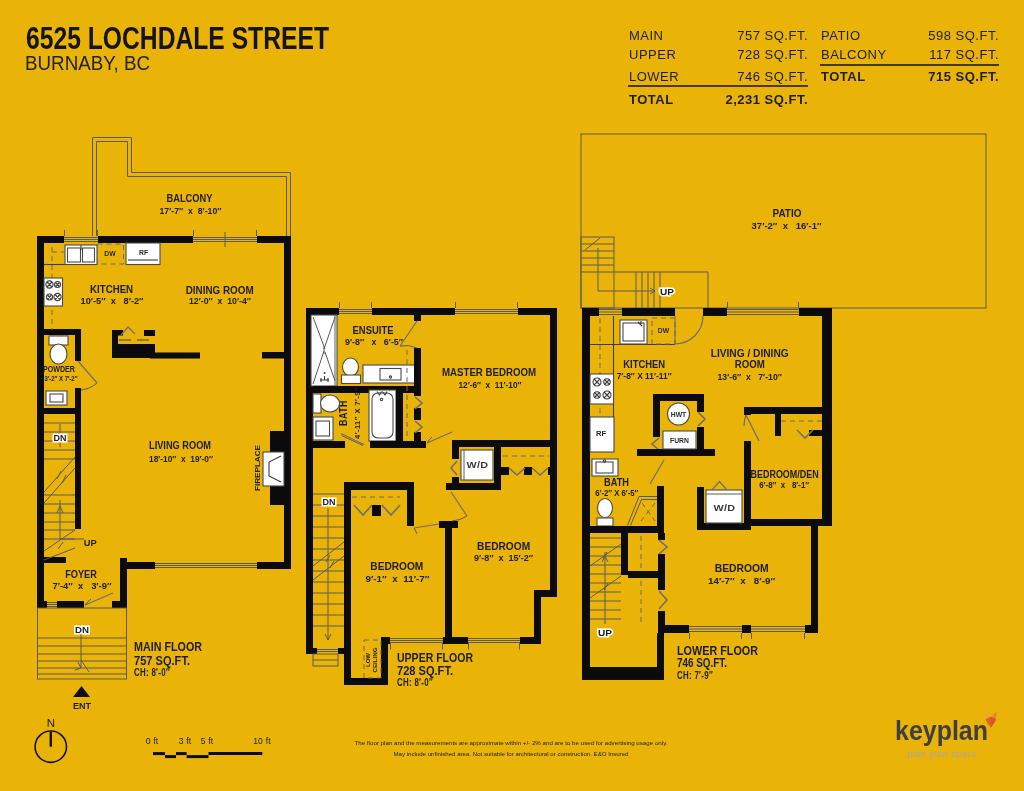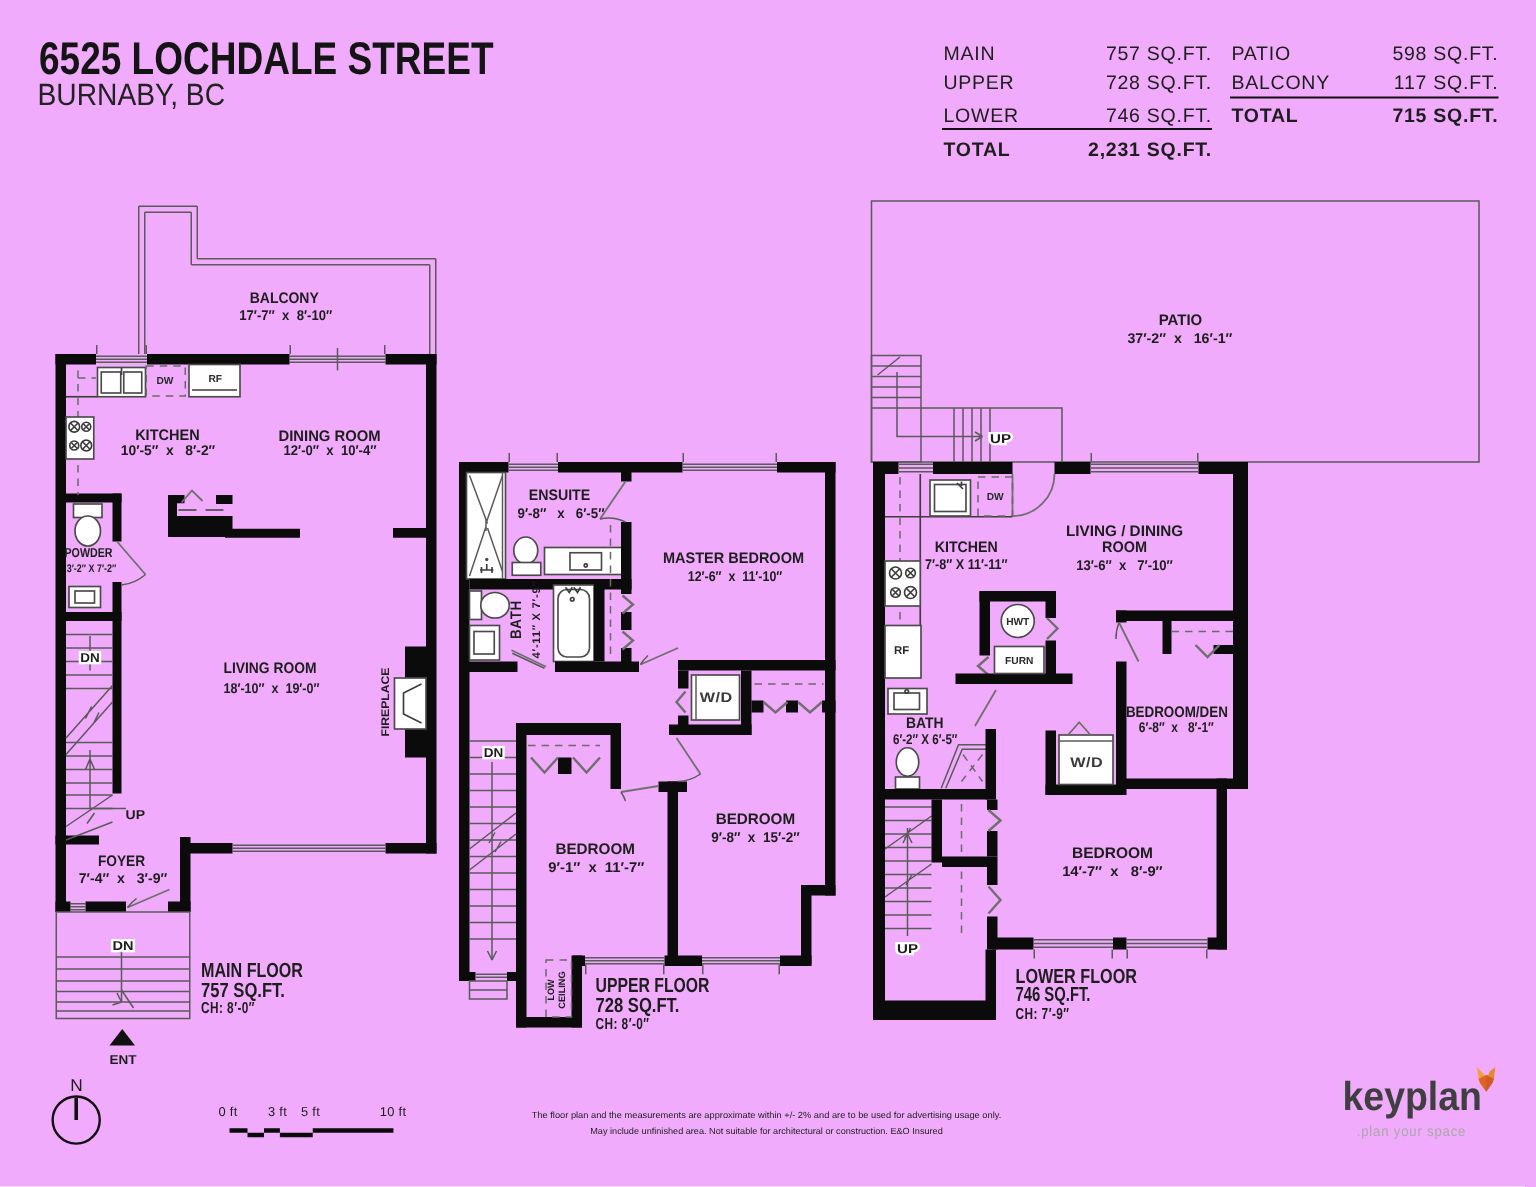--- a/index.html
+++ b/index.html
@@ -1,16 +1,16 @@
 <!DOCTYPE html>
 <html><head>
 <meta charset="utf-8">
 <style>
   html,body{margin:0;padding:0;background:#fff;}
-  #page{position:relative;width:1024px;height:791px;background:#f0abfc;overflow:hidden;
+  #page{position:relative;width:1024px;height:791px;background:#eab308;overflow:hidden;
         font-family:"Liberation Sans", sans-serif;}
   svg text{font-family:"Liberation Sans", sans-serif;fill:#1d1d1d;}
   .rn{font-size:10.2px;font-weight:bold;}
   .dm{font-size:9.4px;font-weight:bold;}
   .sm{font-size:8.6px;font-weight:bold;}
   .sd{font-size:7.4px;font-weight:bold;}.tn{font-size:6.8px;font-weight:bold;fill:#2a2a2a;}
   .fl{font-size:13.6px;font-weight:bold;}
   .ch{font-size:10.6px;font-weight:bold;letter-spacing:0.4px;}
   .ap{font-size:9.2px;font-weight:bold;letter-spacing:0.3px;fill:#3a3a3a;}
   .w{fill:#0b0b0b;}

